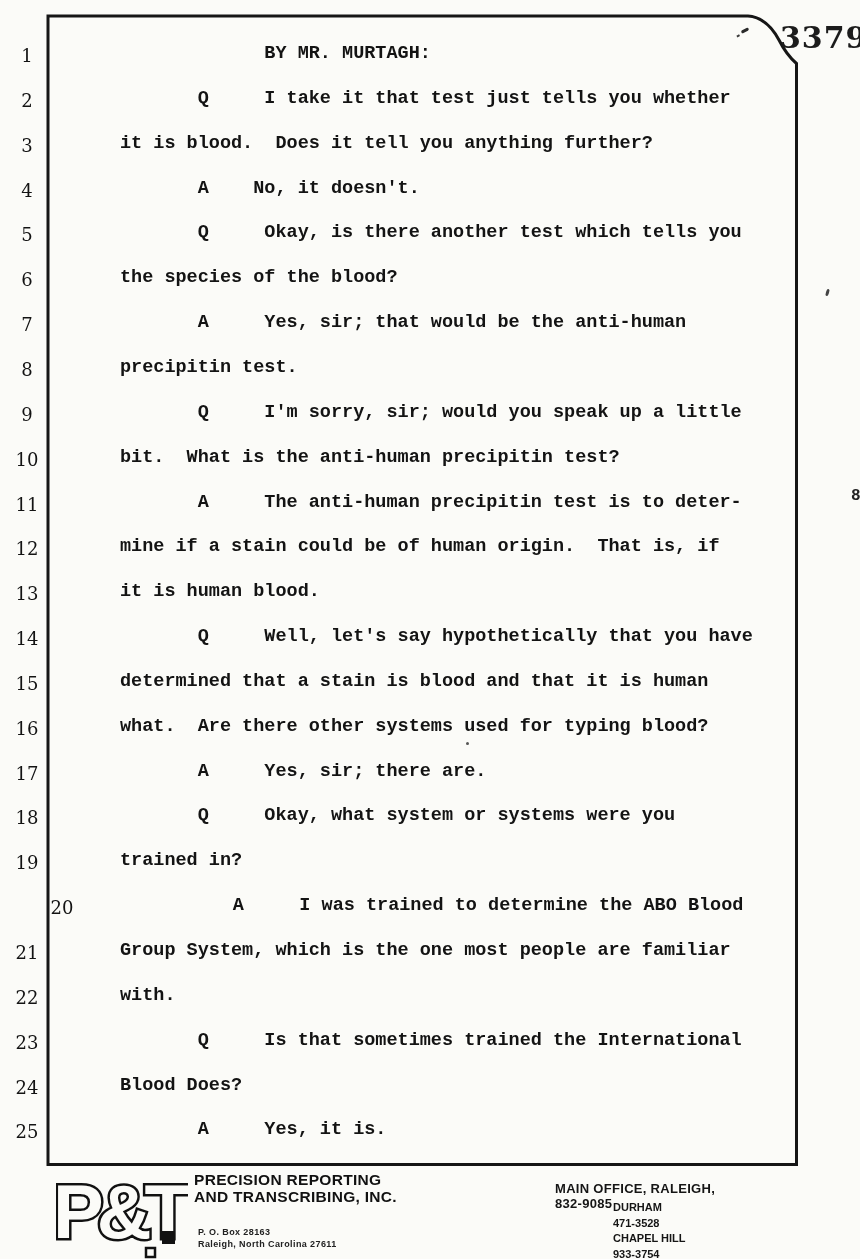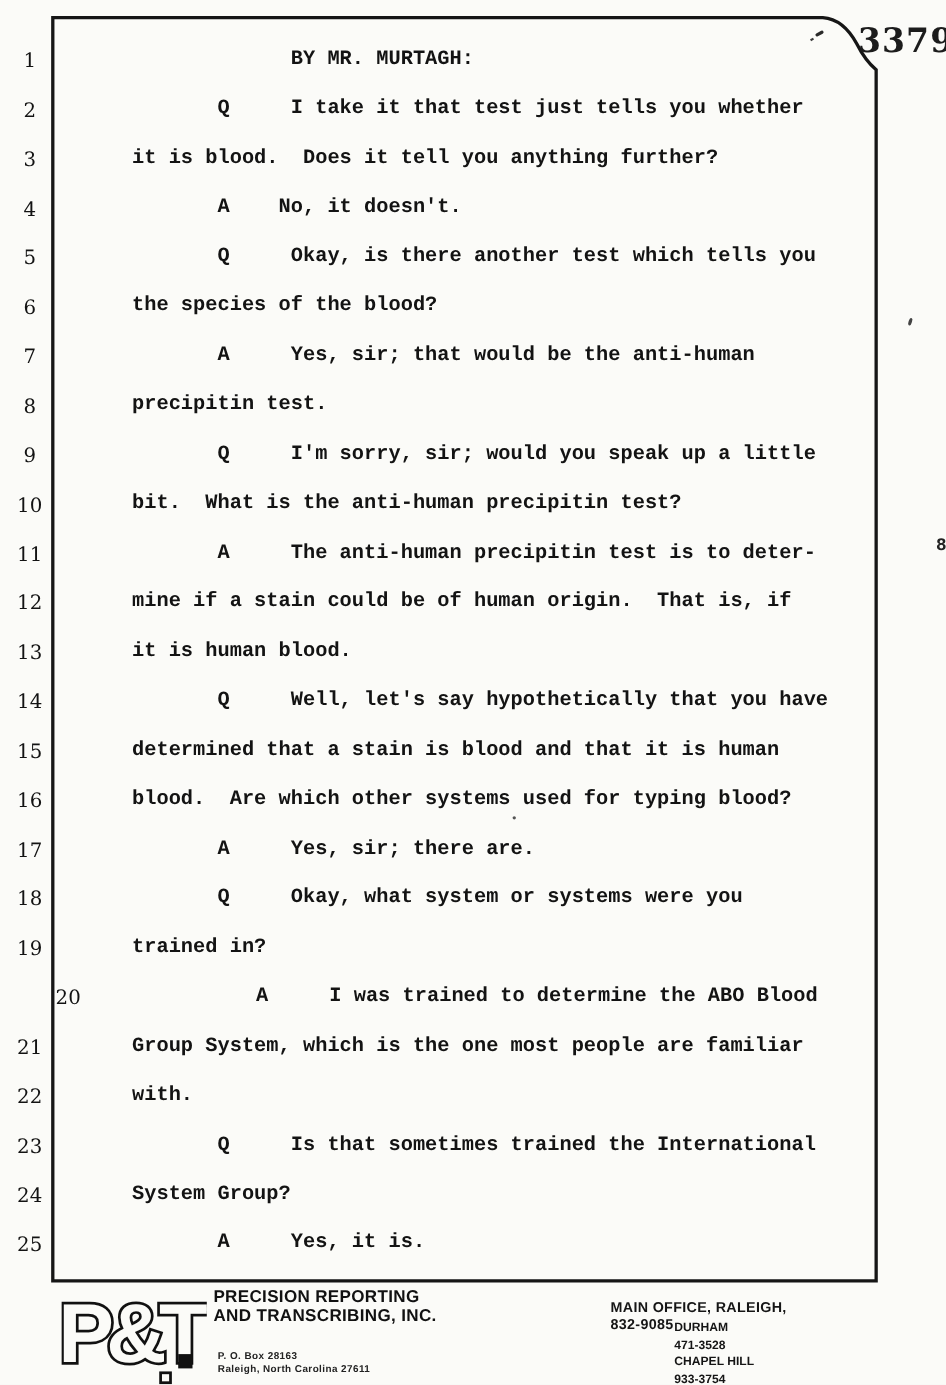--- a/index.html
+++ b/index.html
@@ -198,21 +198,21 @@
       <div class="line" style="top: 625.05px;">
       <span class="line-num">14</span>
       <span class="line-text">       Q     Well, let's say hypothetically that you have</span>
     </div>
       <div class="line" style="top: 669.9px;">
       <span class="line-num">15</span>
       <span class="line-text">determined that a stain is blood and that it is human</span>
     </div>
       <div class="line" style="top: 714.75px;">
       <span class="line-num">16</span>
-      <span class="line-text">blood.  Are which other systems used for typing blood?</span>
+      <span class="line-text">what.  Are there other systems used for typing blood?</span>
     </div>
       <div class="line" style="top: 759.6px;">
       <span class="line-num">17</span>
       <span class="line-text">       A     Yes, sir; there are.</span>
     </div>
       <div class="line" style="top: 804.45px;">
       <span class="line-num">18</span>
       <span class="line-text">       Q     Okay, what system or systems were you</span>
     </div>
       <div class="line" style="top: 849.3px;">
@@ -230,21 +230,21 @@
       <div class="line" style="top: 983.85px;">
       <span class="line-num">22</span>
       <span class="line-text">with.</span>
     </div>
       <div class="line" style="top: 1028.7px;">
       <span class="line-num">23</span>
       <span class="line-text">       Q     Is that sometimes trained the International</span>
     </div>
       <div class="line" style="top: 1073.55px;">
       <span class="line-num">24</span>
-      <span class="line-text">System Group?</span>
+      <span class="line-text">Blood Does?</span>
     </div>
       <div class="line" style="top: 1118.4px;">
       <span class="line-num">25</span>
       <span class="line-text">       A     Yes, it is.</span>
     </div>
     </div>
 
   <div class="speck-apostrophe"></div>
   <span class="edge-digit">8</span>
   <div class="dot-16"></div>

